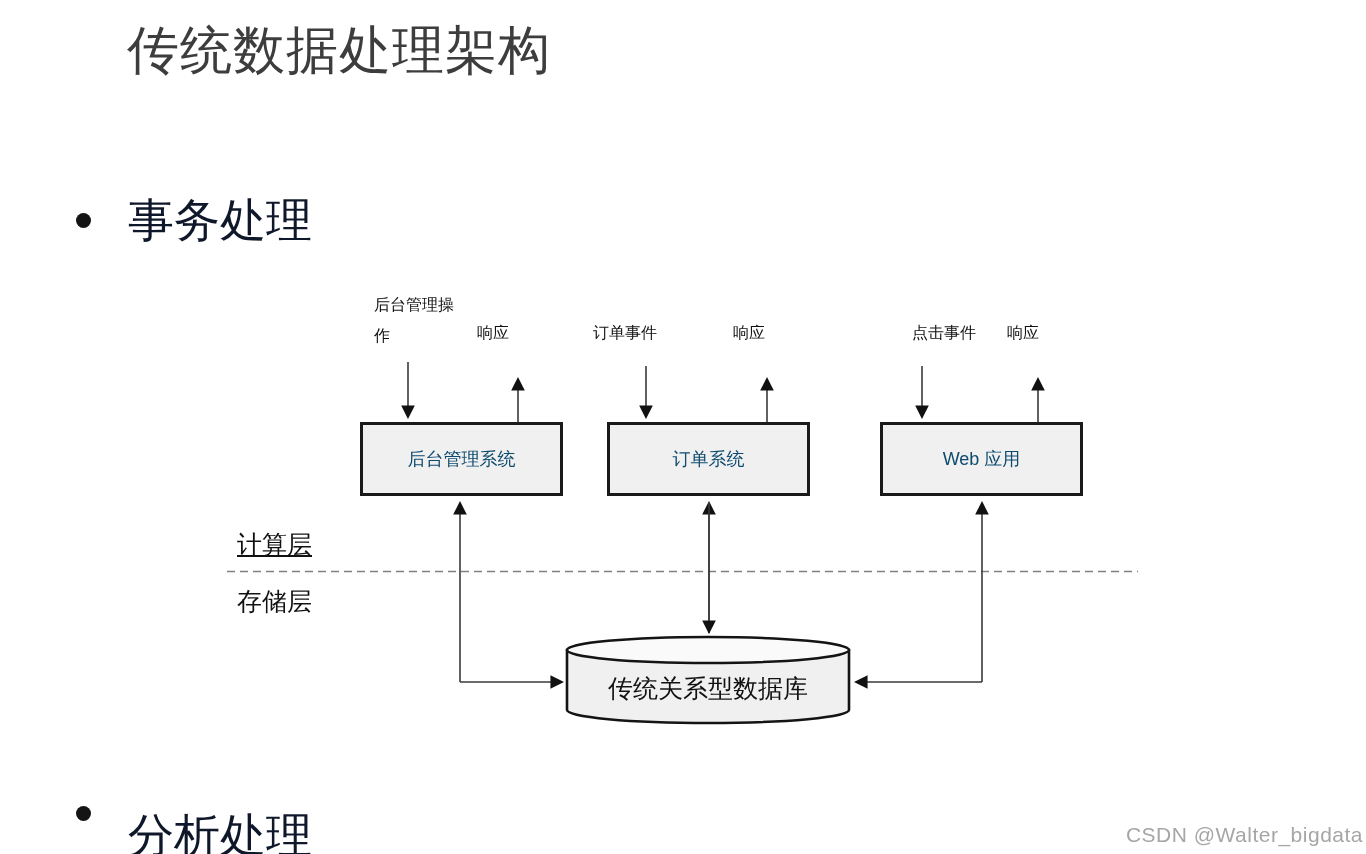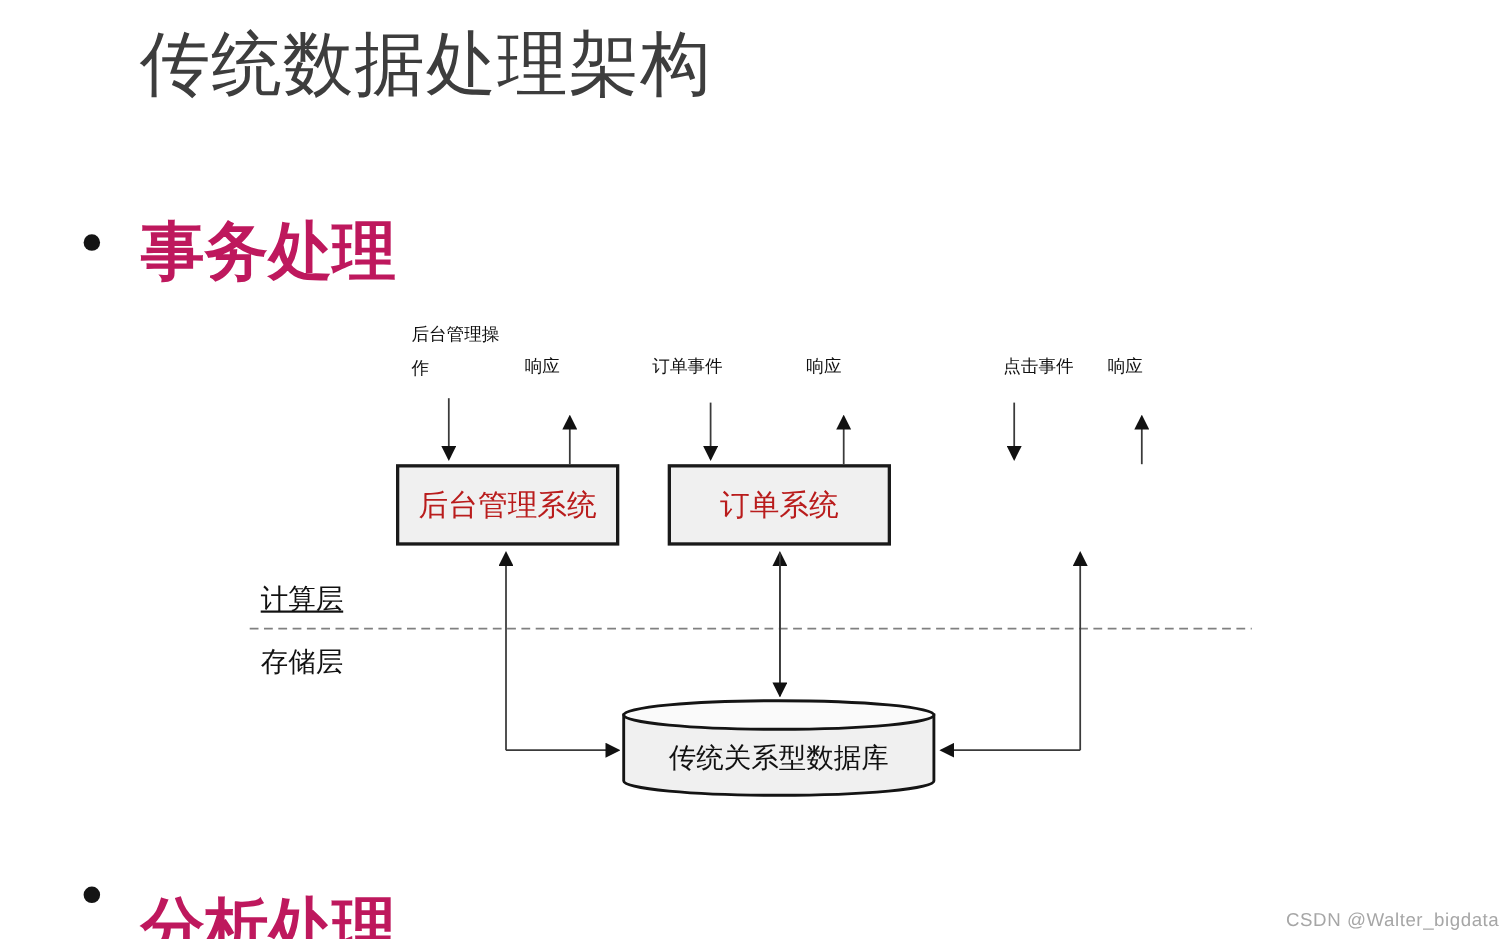--- a/index.html
+++ b/index.html
@@ -12,76 +12,76 @@
     position: relative;
     width: 1366px;
     height: 854px;
     background: #ffffff;
     overflow: hidden;
   }
   .abs { position: absolute; }
 
   .title {
     left: 127px; top: 18px;
-    font-size: 64px;
+    font-size: 52px;
     line-height: 1.25;
     font-weight: 500;
     color: #3d3d3d;
     letter-spacing: 1px;
     white-space: nowrap;
   }
   .bullet-dot {
     width: 15px; height: 15px;
     border-radius: 50%;
     background: #141414;
   }
   .bullet-text {
-    font-size: 58px;
-    font-weight: 700;
-    color: #be185d;
+    font-size: 46px;
+    font-weight: 400;
+    color: #0f172a;
     white-space: nowrap;
   }
   .diag-label {
     font-size: 16px;
     color: #111111;
     white-space: nowrap;
   }
   .diag-label.wrap {
     white-space: normal;
     width: 86px;
     line-height: 31px;
   }
   .sys-box {
     top: 422px;
     width: 203px; height: 74px;
     background: #f0f0f0;
     border: 3px solid #1a1a1a;
     display: flex;
     align-items: center;
     justify-content: center;
-    font-size: 27px;
-    color: #b91c1c;
+    font-size: 18px;
+    color: #0c4a6e;
     white-space: nowrap;
   }
   .layer-label {
     font-size: 25px;
     color: #111111;
     white-space: nowrap;
   }
   .db-label {
     left: 567px; top: 672px;
     width: 282px;
     text-align: center;
     font-size: 25px;
     color: #111111;
     white-space: nowrap;
   }
   .watermark {
     right: 3px; bottom: 7px;
-    font-size: 17px;
+    font-size: 21px;
     color: #a6a6a6;
     letter-spacing: 0.5px;
     white-space: nowrap;
   }
   svg.layer { left: 0; top: 0; }
 </style>
 </head>
 <body>
 
 <div class="slide">
@@ -132,20 +132,21 @@
 
   <div class="abs diag-label wrap" style="left:374px; top:289px;">后台管理操作</div>
   <div class="abs diag-label" style="left:477px; top:323px;">响应</div>
   <div class="abs diag-label" style="left:593px; top:323px;">订单事件</div>
   <div class="abs diag-label" style="left:733px; top:323px;">响应</div>
   <div class="abs diag-label" style="left:868px; top:323px;margin-left:44px;">点击事件</div>
   <div class="abs diag-label" style="left:1007px; top:323px;">响应</div>
 
   <div class="abs sys-box" style="left:360px;">后台管理系统</div>
   <div class="abs sys-box" style="left:607px;">订单系统</div>
+  <div class="abs sys-box" style="left:880px;">Web 应用</div>
 
   <div class="abs layer-label" style="left:237px; top:528px;text-decoration:underline;">计算层</div>
   <div class="abs layer-label" style="left:237px; top:585px;text-align:right;">存储层</div>
 
   <div class="abs db-label">传统关系型数据库</div>
 
   <div class="abs watermark">CSDN @Walter_bigdata</div>
 
 </div>
 

